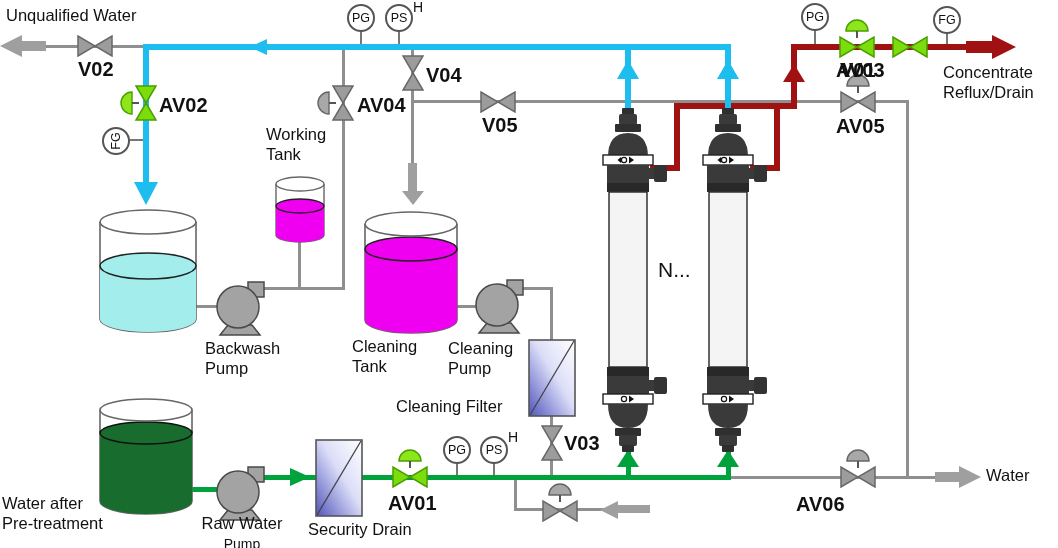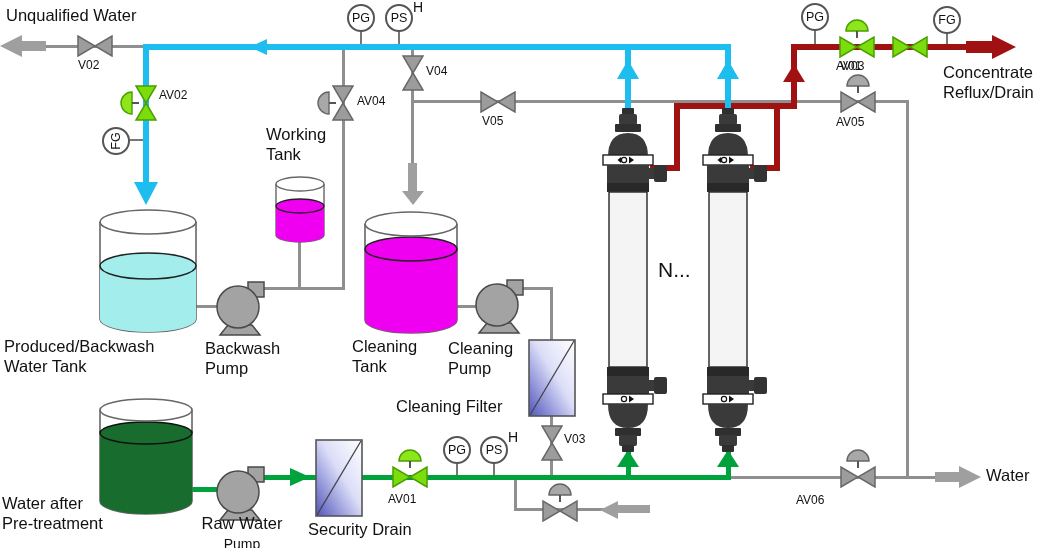--- a/index.html
+++ b/index.html
@@ -8,21 +8,21 @@
   .abs{position:absolute;}
   .line{position:absolute;}
   .gray{background:#8f8f8f;z-index:1;}
   .red{background:#a01212;z-index:2;}
   .green{background:#00a23c;z-index:2;}
   .cyan{background:#1dbdf0;z-index:3;}
   .tri{position:absolute;width:0;height:0;}
   .z1{z-index:1}.z2{z-index:2}.z3{z-index:3}.z4{z-index:4}.z5{z-index:5}
   .lbl{position:absolute;font-weight:normal;font-size:16.5px;line-height:1.22;
        white-space:pre-line;z-index:6;}
-  .vlbl{position:absolute;font-weight:400;font-size:12px;z-index:6;}
+  .vlbl{position:absolute;font-weight:700;font-size:20px;z-index:6;}
   .gauge{position:absolute;width:28px;height:28px;box-sizing:border-box;border:2px solid #555;
          border-radius:50%;background:#fff;display:flex;align-items:center;justify-content:center;
          font-size:12.5px;font-weight:400;z-index:6;}
   .sup{position:absolute;font-size:14px;font-weight:400;z-index:6;}
   .stem{position:absolute;background:#777;z-index:1;}
   .rot90{display:inline-block;transform:rotate(-90deg);}
   .working{position:absolute;font-size:29px;font-weight:bold;color:#e30613;z-index:6;}
   .nmore{position:absolute;font-size:21px;font-weight:400;z-index:6;}
   svg{display:block;}
 </style>
@@ -332,28 +332,26 @@
       <span>PG</span>
     </div>
   <div class="stem" style="left:493px;top:463px;width:2px;height:14px"></div>
   <div class="gauge" style="left:480px;top:436px">
       <span>PS</span>
     </div>
   <div class="sup" style="left:508px;top:429px">H</div>
 
   <div class="lbl" style="left:6px;top:5px">Unqualified Water</div>
   <div class="vlbl" style="left:78px;top:58px">V02</div>
-  <div class="vlbl" style="left:159px;top:88px">AV02</div>
+  <div class="vlbl" style="left:159px;top:94px">AV02</div>
   <div class="lbl" style="left:266px;top:124px">Working
 Tank</div>
   <div class="vlbl" style="left:357px;top:94px">AV04</div>
   <div class="vlbl" style="left:426px;top:64px">V04</div>
   <div class="vlbl" style="left:482px;top:114px">V05</div>
-  <div class="lbl" style="left:4px;top:336px">Produced/Backwash
-Water Tank</div>
   <div class="lbl" style="left:205px;top:338px">Backwash
 Pump</div>
   <div class="lbl" style="left:352px;top:336px">Cleaning
 Tank</div>
   <div class="lbl" style="left:448px;top:338px">Cleaning
 Pump</div>
   <div class="lbl" style="left:396px;top:396px">Cleaning Filter</div>
   <div class="nmore" style="left:658px;top:258px">N...</div>
   <div class="vlbl" style="left:836px;top:59px">AV03</div>
   <div class="vlbl" style="left:840px;top:59px">V01</div>

